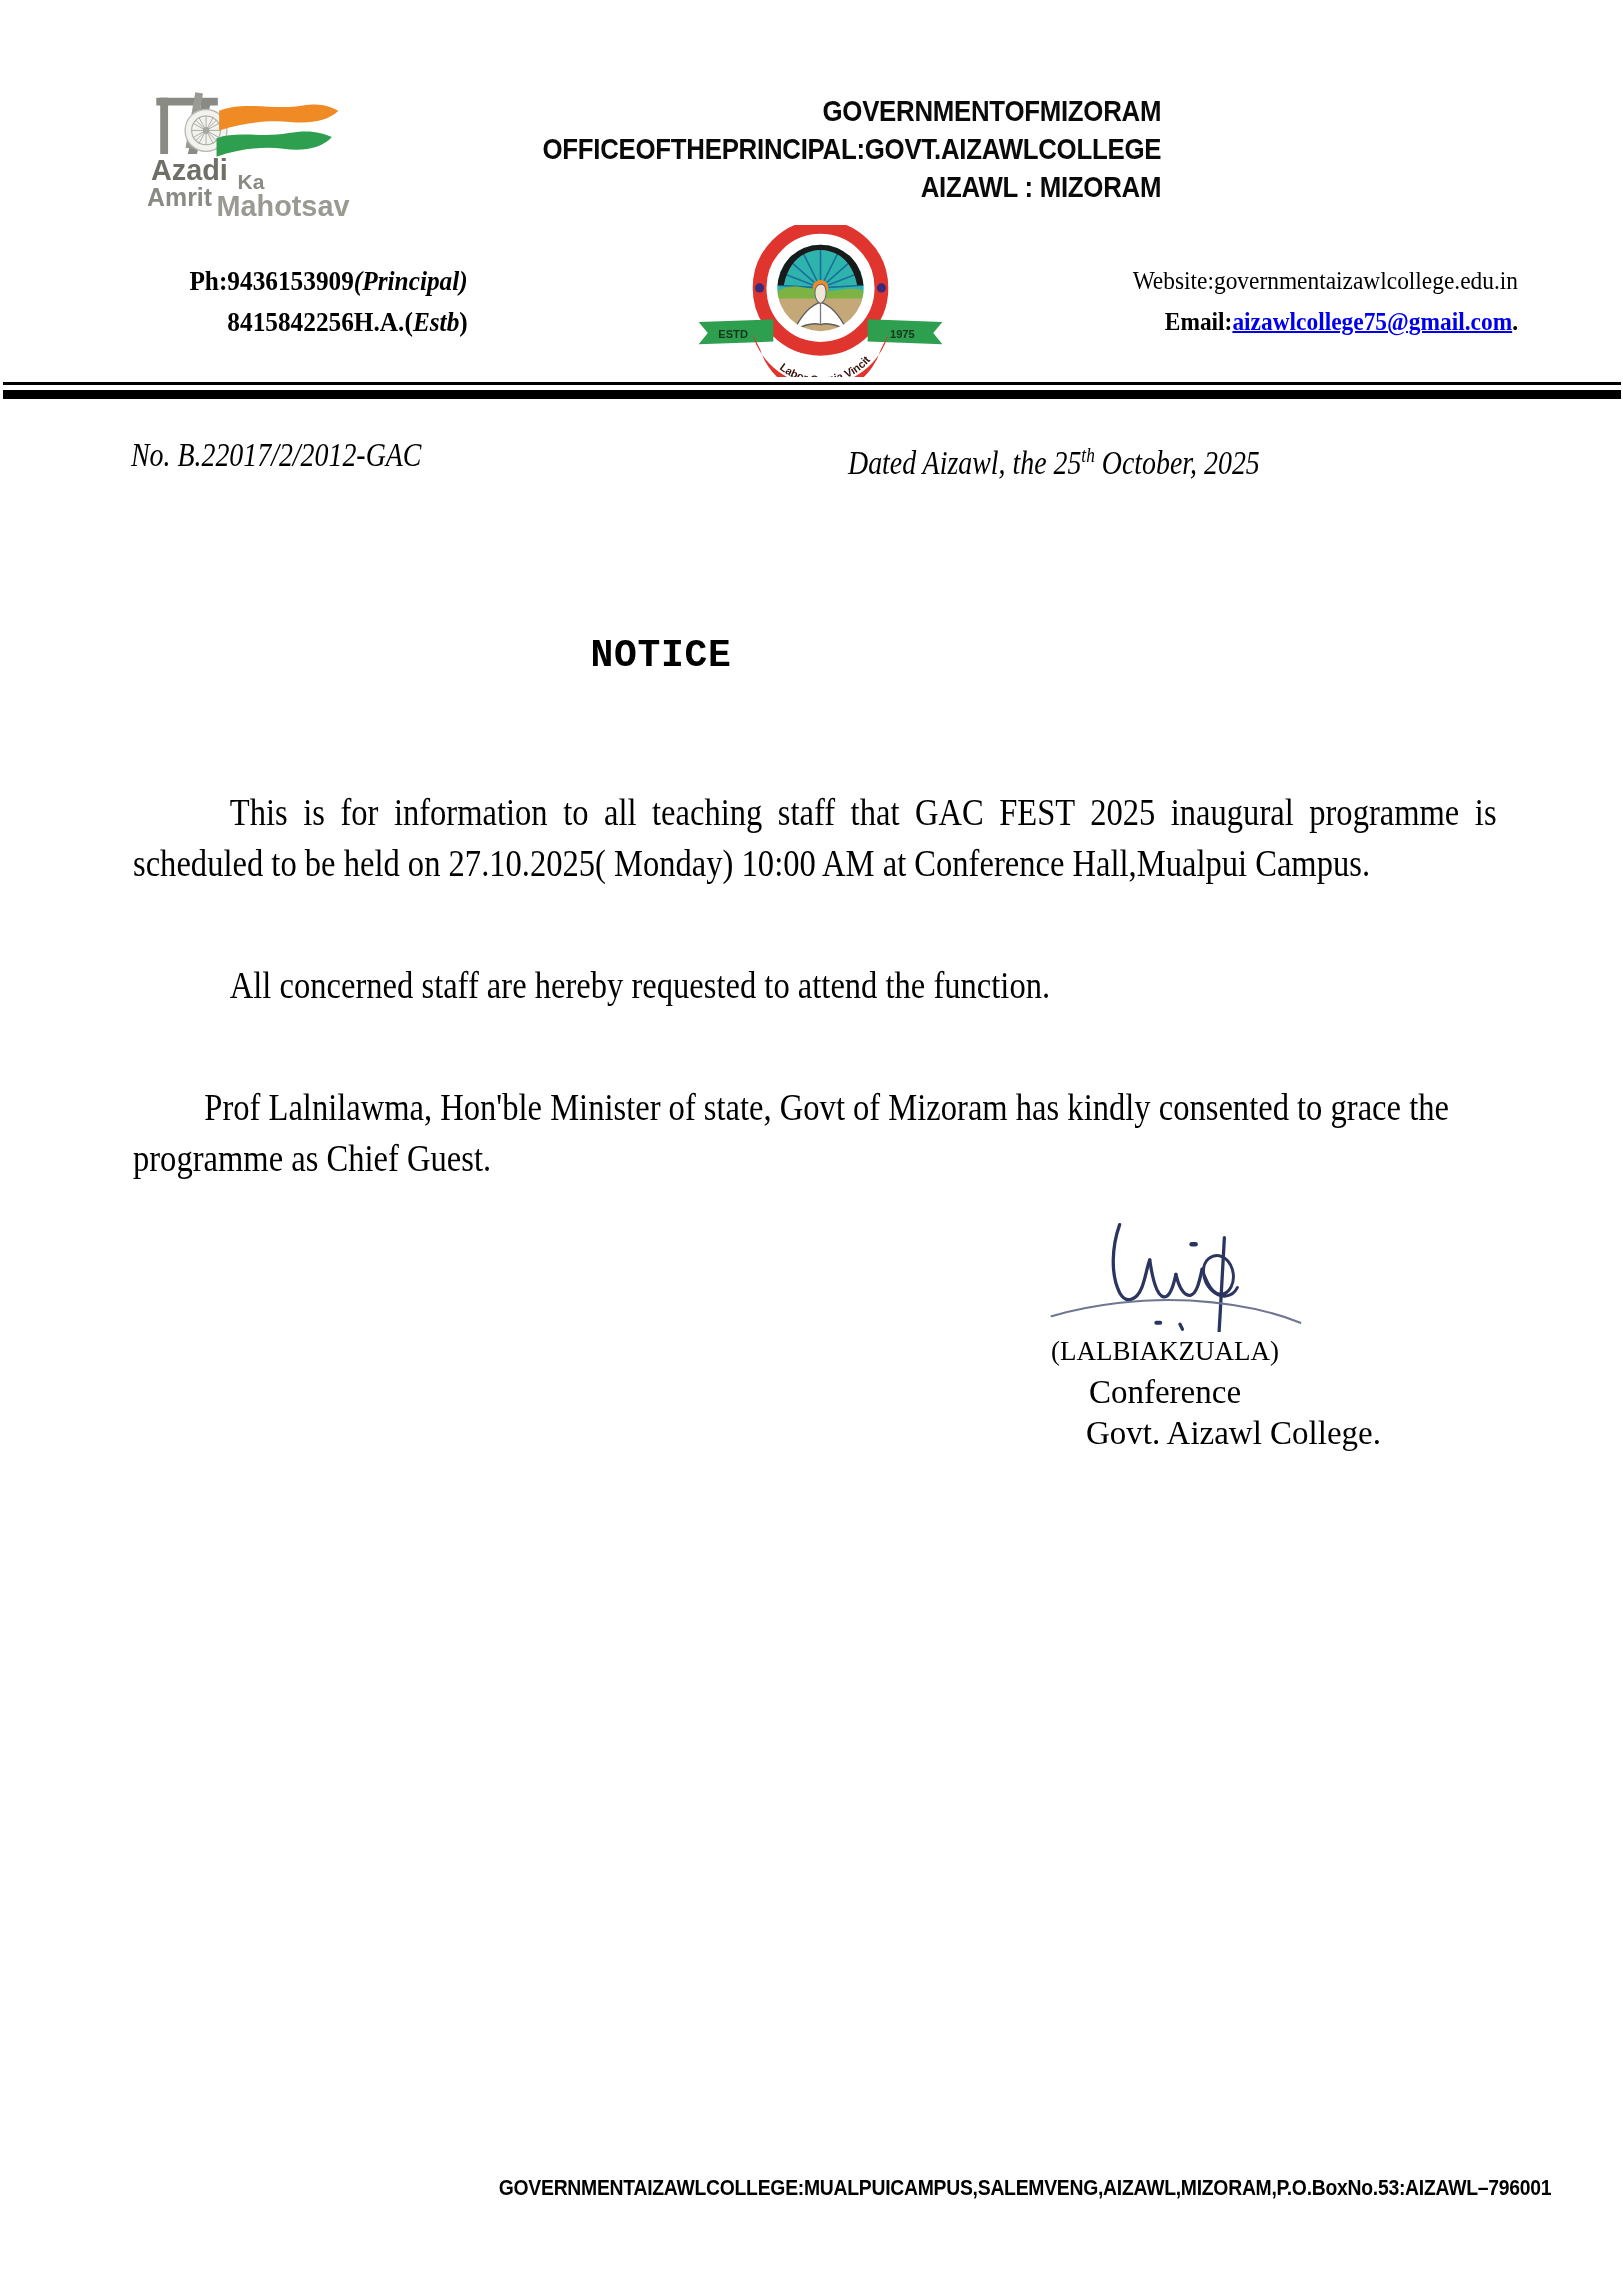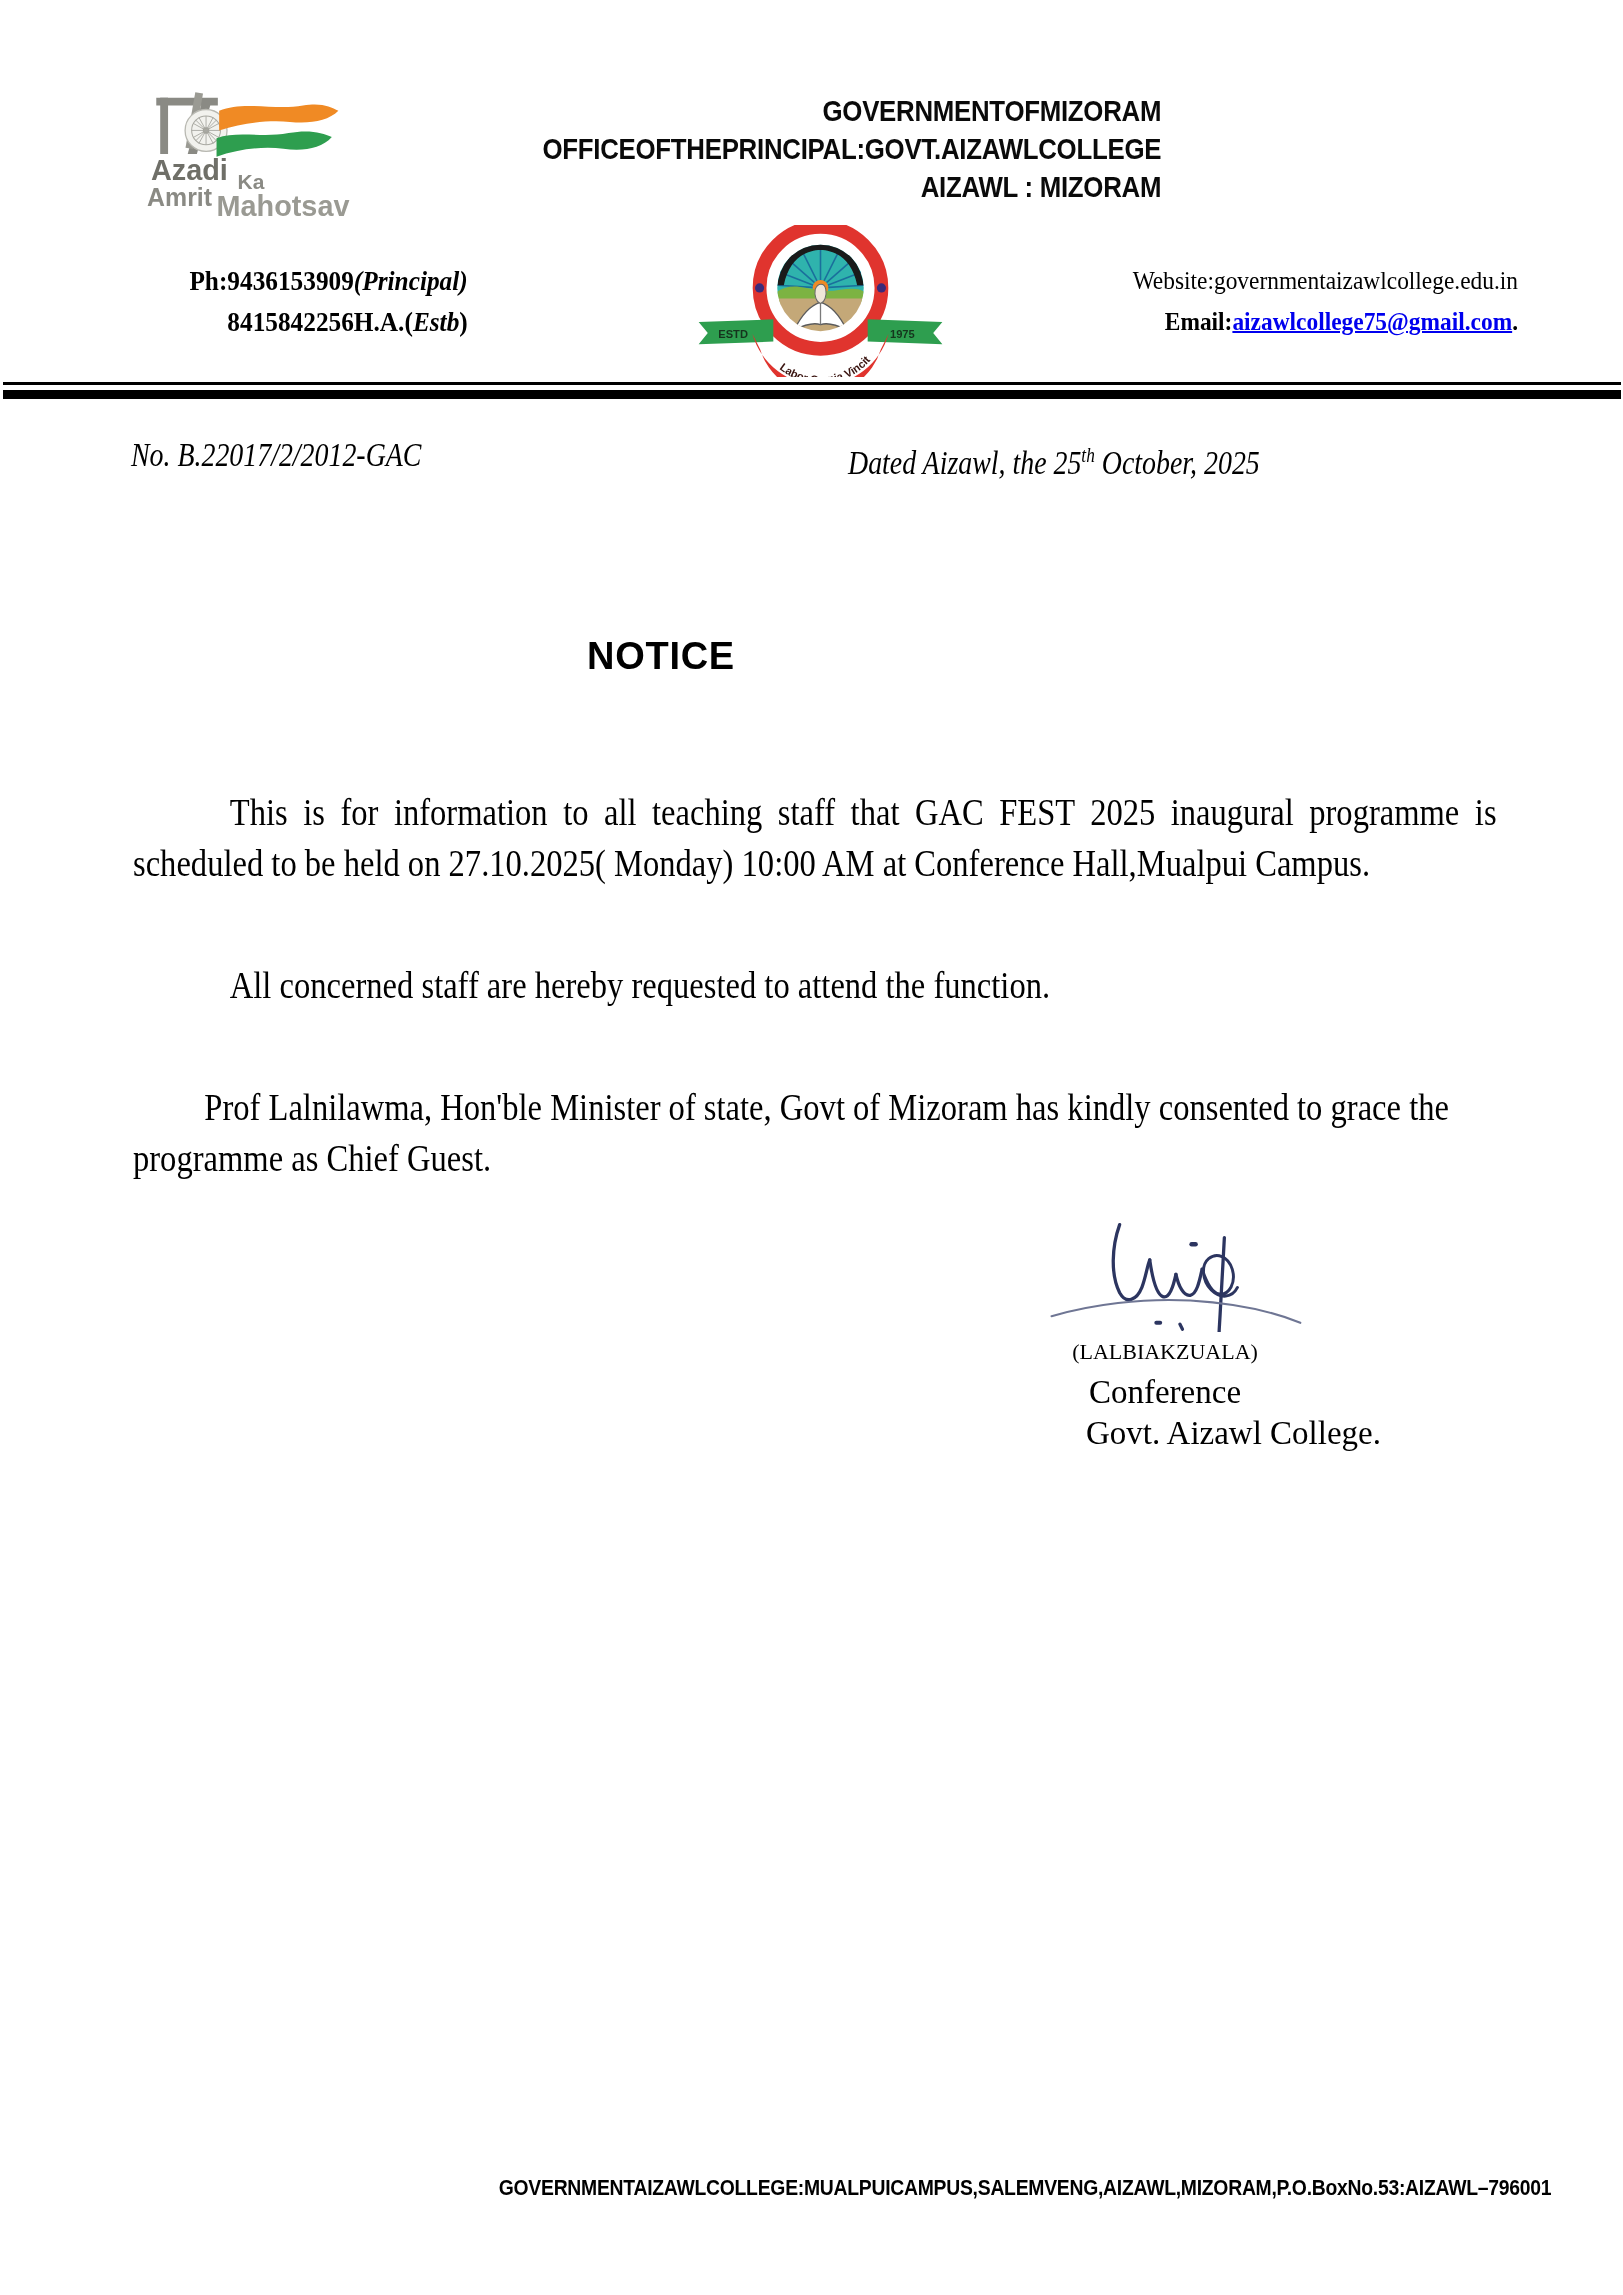--- a/index.html
+++ b/index.html
@@ -163,21 +163,21 @@
   }
   .sup { font-size: 0.62em; vertical-align: super; }
 
   
   .notice-heading {
     position: absolute;
     left: 0;
     top: 633px;
     width: 1322px;
     text-align: center;
-    font-family: Liberation Sans, sans-serif;
+    font-family: Liberation Mono, monospace;
     font-weight: bold;
     font-size: 38px;
     line-height: 46px;
     letter-spacing: 0.7px;
   }
 
   
   .body-wrap {
     position: absolute;
     left: 133px;
@@ -227,21 +227,21 @@
   .sig-svg { display: block; width: 288px; height: 131px; }
   .sig-names {
     position: absolute;
     left: 0;
     top: 130px;
     width: 432px;
     text-align: center;
     font-family: "Liberation Serif", serif;
   }
   .sig-name {
-    font-size: 22px;
+    font-size: 27px;
     line-height: 41px;
     white-space: nowrap;
   }
   .sig-role {
     font-size: 33px;
     line-height: 41px;
   }
   .sig-org {
     font-size: 33px;
     line-height: 41px;

